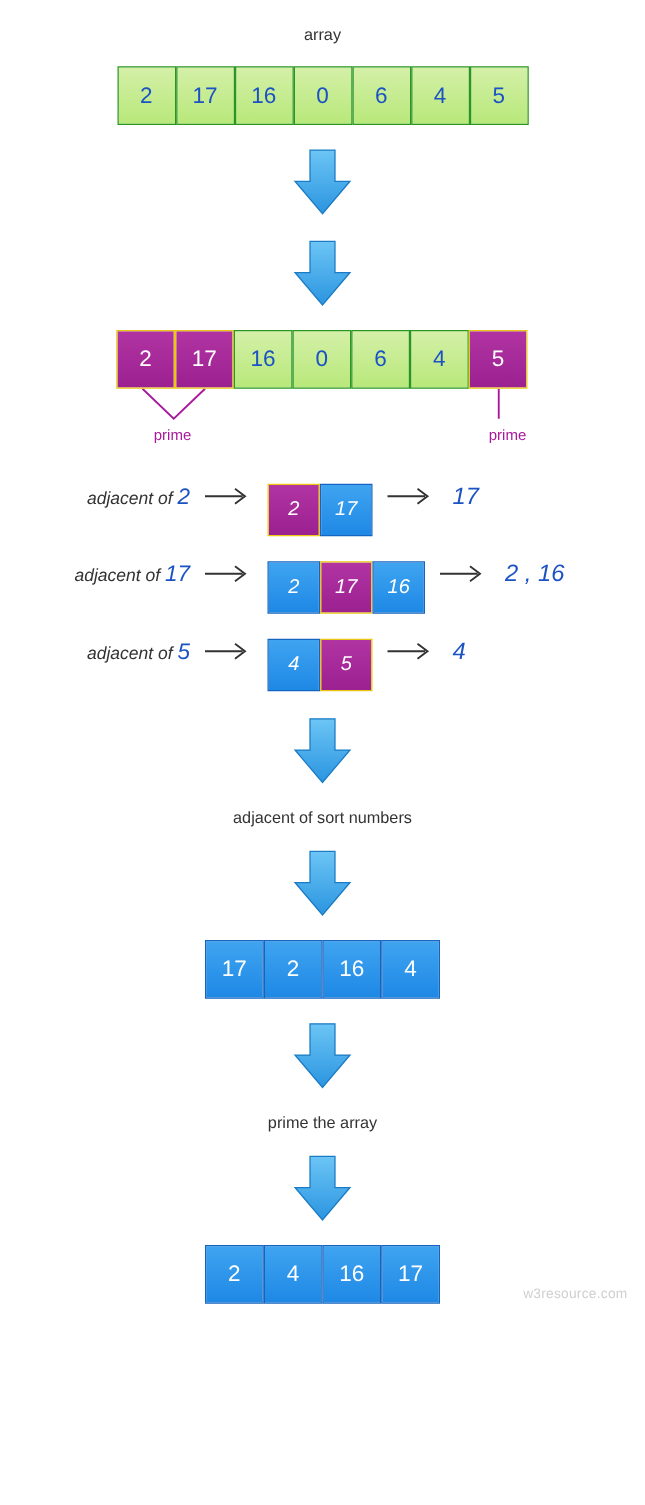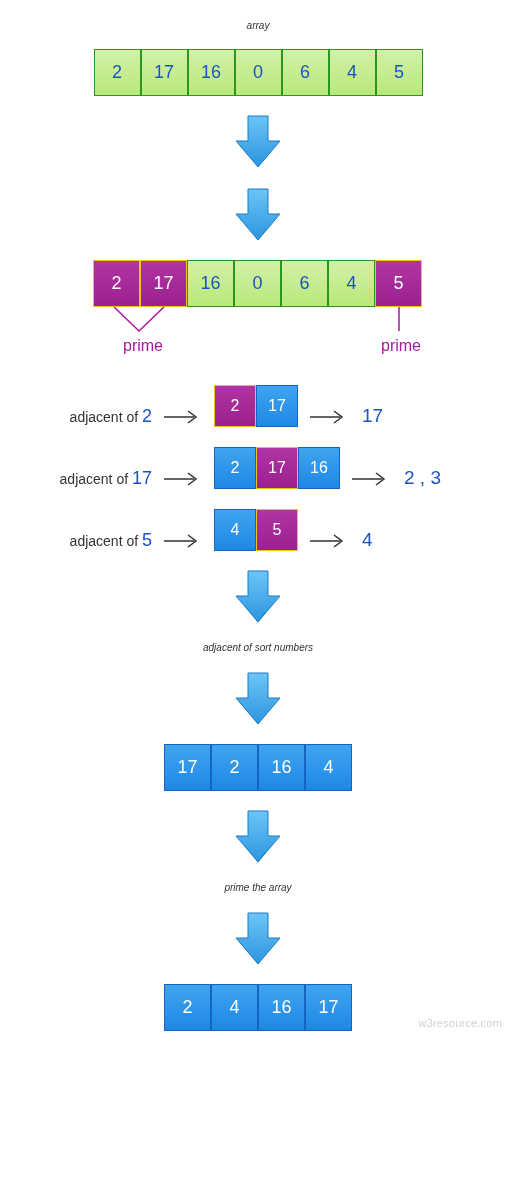--- a/index.html
+++ b/index.html
@@ -10,23 +10,22 @@
     padding: 20px 0 10px;
   }
   .container {
     display: flex;
     flex-direction: column;
     align-items: center;
     gap: 18px;
     position: relative;
   }
   .label {
-    font-size: 10px;
+    font-size: 13px;
     color: #333;
-    font-style: italic;
   }
   .cells {
     display: flex;
   }
   .cell {
     width: 47px;
     height: 47px;
     display: flex;
     align-items: center;
     justify-content: center;
@@ -63,36 +62,37 @@
     height: 28px;
     position: relative;
   }
   .prime-v {
     position: absolute;
     top: 0;
   }
   .prime-text {
     position: absolute;
     top: 30px;
-    font-size: 16px;
+    font-size: 12px;
     color: #a8199b;
   }
   .prime-text.left { left: 30px; }
   .prime-text.right { right: 2px; }
   .prime-row {
     margin-bottom: 30px;
   }
   .adj-row {
     display: flex;
-    align-items: flex-end;
+    align-items: flex-start;
     gap: 10px;
     height: 44px;
     width: 480px;
     justify-content: flex-start;
     padding-left: 26px;
+    font-style: italic;
   }
   .adj-label {
     font-size: 14px;
     color: #333;
     width: 108px;
     text-align: right;
   }
   .adj-label .num {
     color: #1b52c4;
     font-size: 18px;
@@ -190,21 +190,21 @@
           <path d="M2 10 h30 M26 4 l8 6 l-8 6" stroke="#333" stroke-width="1.5" fill="none"></path>
         </svg>
         <div class="cells">
           <div class="cell blue small">2</div>
           <div class="cell magenta small">17</div>
           <div class="cell blue small">16</div>
         </div>
         <svg class="arrow-right" viewBox="0 0 42 20">
           <path d="M2 10 h30 M26 4 l8 6 l-8 6" stroke="#333" stroke-width="1.5" fill="none"></path>
         </svg>
-        <div class="result">2 ,  3</div>
+        <div class="result">2 ,  16</div>
       </div>
       <div class="adj-row">
         <div class="adj-label">adjacent of <span class="num">5</span></div>
         <svg class="arrow-right" viewBox="0 0 42 20">
           <path d="M2 10 h30 M26 4 l8 6 l-8 6" stroke="#333" stroke-width="1.5" fill="none"></path>
         </svg>
         <div class="cells">
           <div class="cell blue small">4</div>
           <div class="cell magenta small">5</div>
         </div>

